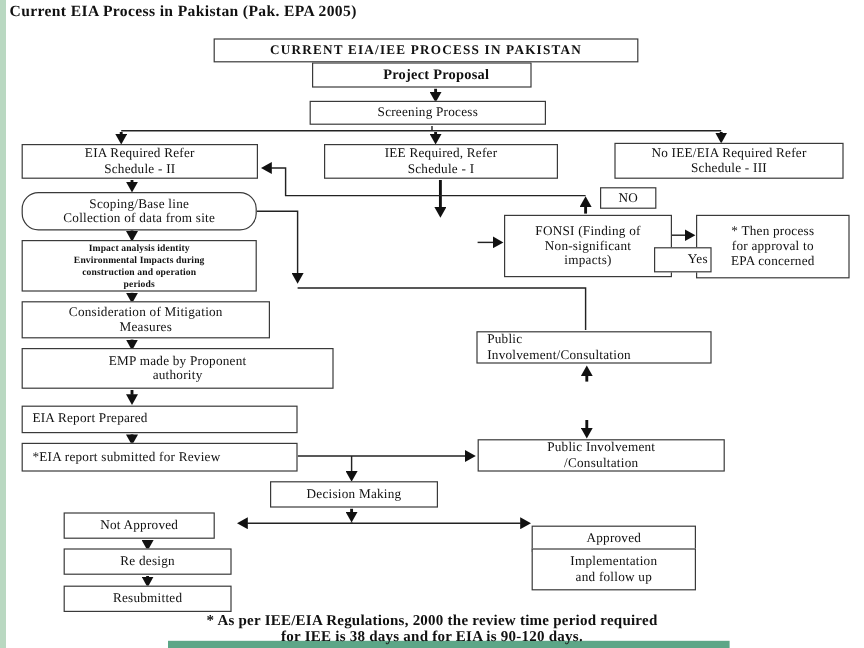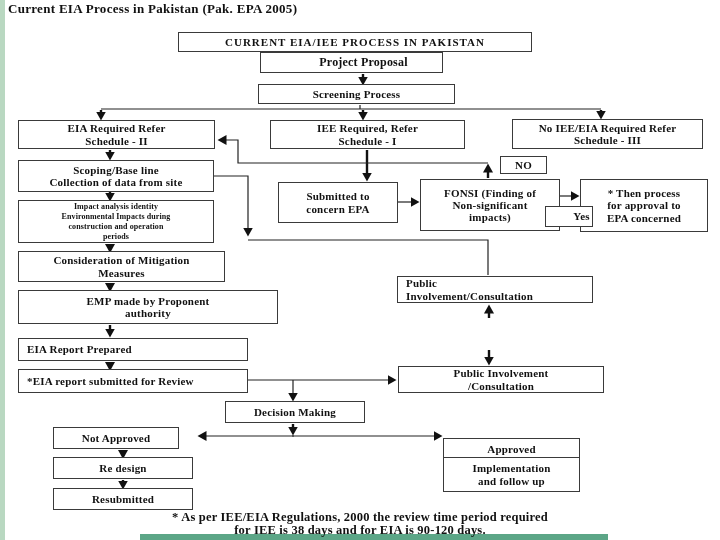--- a/index.html
+++ b/index.html
@@ -20,21 +20,21 @@
   .bar-bottom{position:absolute;left:140px;top:534px;width:468px;height:6px;background:var(--bottom-bar);}
   .slide-title{
     position:absolute;left:8px;top:1px;width:420px;
     font-size:13px;font-weight:bold;letter-spacing:.3px;white-space:nowrap;
   }
   .node{
     position:absolute;box-sizing:border-box;
     border:1px solid var(--box-border);background:#fff;
     display:flex;align-items:center;justify-content:center;
     text-align:center;font-size:11px;line-height:1.12;
-    white-space:pre-line;letter-spacing:.2px;font-weight:bold;
+    white-space:pre-line;letter-spacing:.2px;
   }
   .bold{font-weight:bold;}
   .caps{letter-spacing:1px;font-size:11px;}
   .small{font-size:8px;font-weight:bold;line-height:1.25;letter-spacing:.1px;}
   .ta-left{justify-content:flex-start;text-align:left;padding-left:8px;}
   .footnote{
     position:absolute;left:0;top:511px;width:720px;z-index:2;
     text-align:center;font-weight:bold;font-size:12.5px;line-height:1.05;
     white-space:pre-line;letter-spacing:.2px;
   }
@@ -105,21 +105,21 @@
 
   <div class="node" style="left:18px;top:120px;width:197px;height:29px;">EIA Required Refer
 Schedule - II</div>
 
   <div class="node" style="left:270px;top:120px;width:195px;height:29px;">IEE Required, Refer
 Schedule - I</div>
 
   <div class="node" style="left:512px;top:119px;width:191px;height:30px;">No IEE/EIA Required Refer
 Schedule - III</div>
 
-  <div class="node" style="left:18px;top:160px;width:196px;height:32px;">Scoping/Base line
+  <div class="node" style="left:18px;top:160px;width:196px;height:32px;border-radius:14px;">Scoping/Base line
 Collection of data from site</div>
 
   <div class="node small" style="left:18px;top:200px;width:196px;height:43px;">Impact analysis identity
 Environmental Impacts during
 construction and operation
 periods</div>
 
   <div class="node" style="left:18px;top:251px;width:207px;height:31px;">Consideration of Mitigation
 Measures</div>
 
@@ -129,22 +129,20 @@
   <div class="node ta-left" style="left:18px;top:338px;width:230px;height:23px;">EIA Report Prepared</div>
 
   <div class="node ta-left" style="left:18px;top:369px;width:230px;height:24px;">*EIA report submitted for Review</div>
 
   <div class="node ta-left" style="left:397px;top:276px;width:196px;height:27px;">Public
 Involvement/Consultation</div>
 
   <div class="node" style="left:398px;top:366px;width:206px;height:27px;">Public Involvement
 /Consultation</div>
 
-  <div class="node" style="left:278px;top:182px;width:120px;height:41px;">Submitted to
-concern EPA</div>
 
   <div class="node" style="left:420px;top:179px;width:140px;height:52px;">FONSI (Finding of
 Non-significant
 impacts)</div>
 
   <div class="node" style="left:580px;top:179px;width:128px;height:53px;">* Then process
 for approval to
 EPA concerned</div>
 
   <div class="node" style="left:500px;top:156px;width:47px;height:18px;">NO</div>

